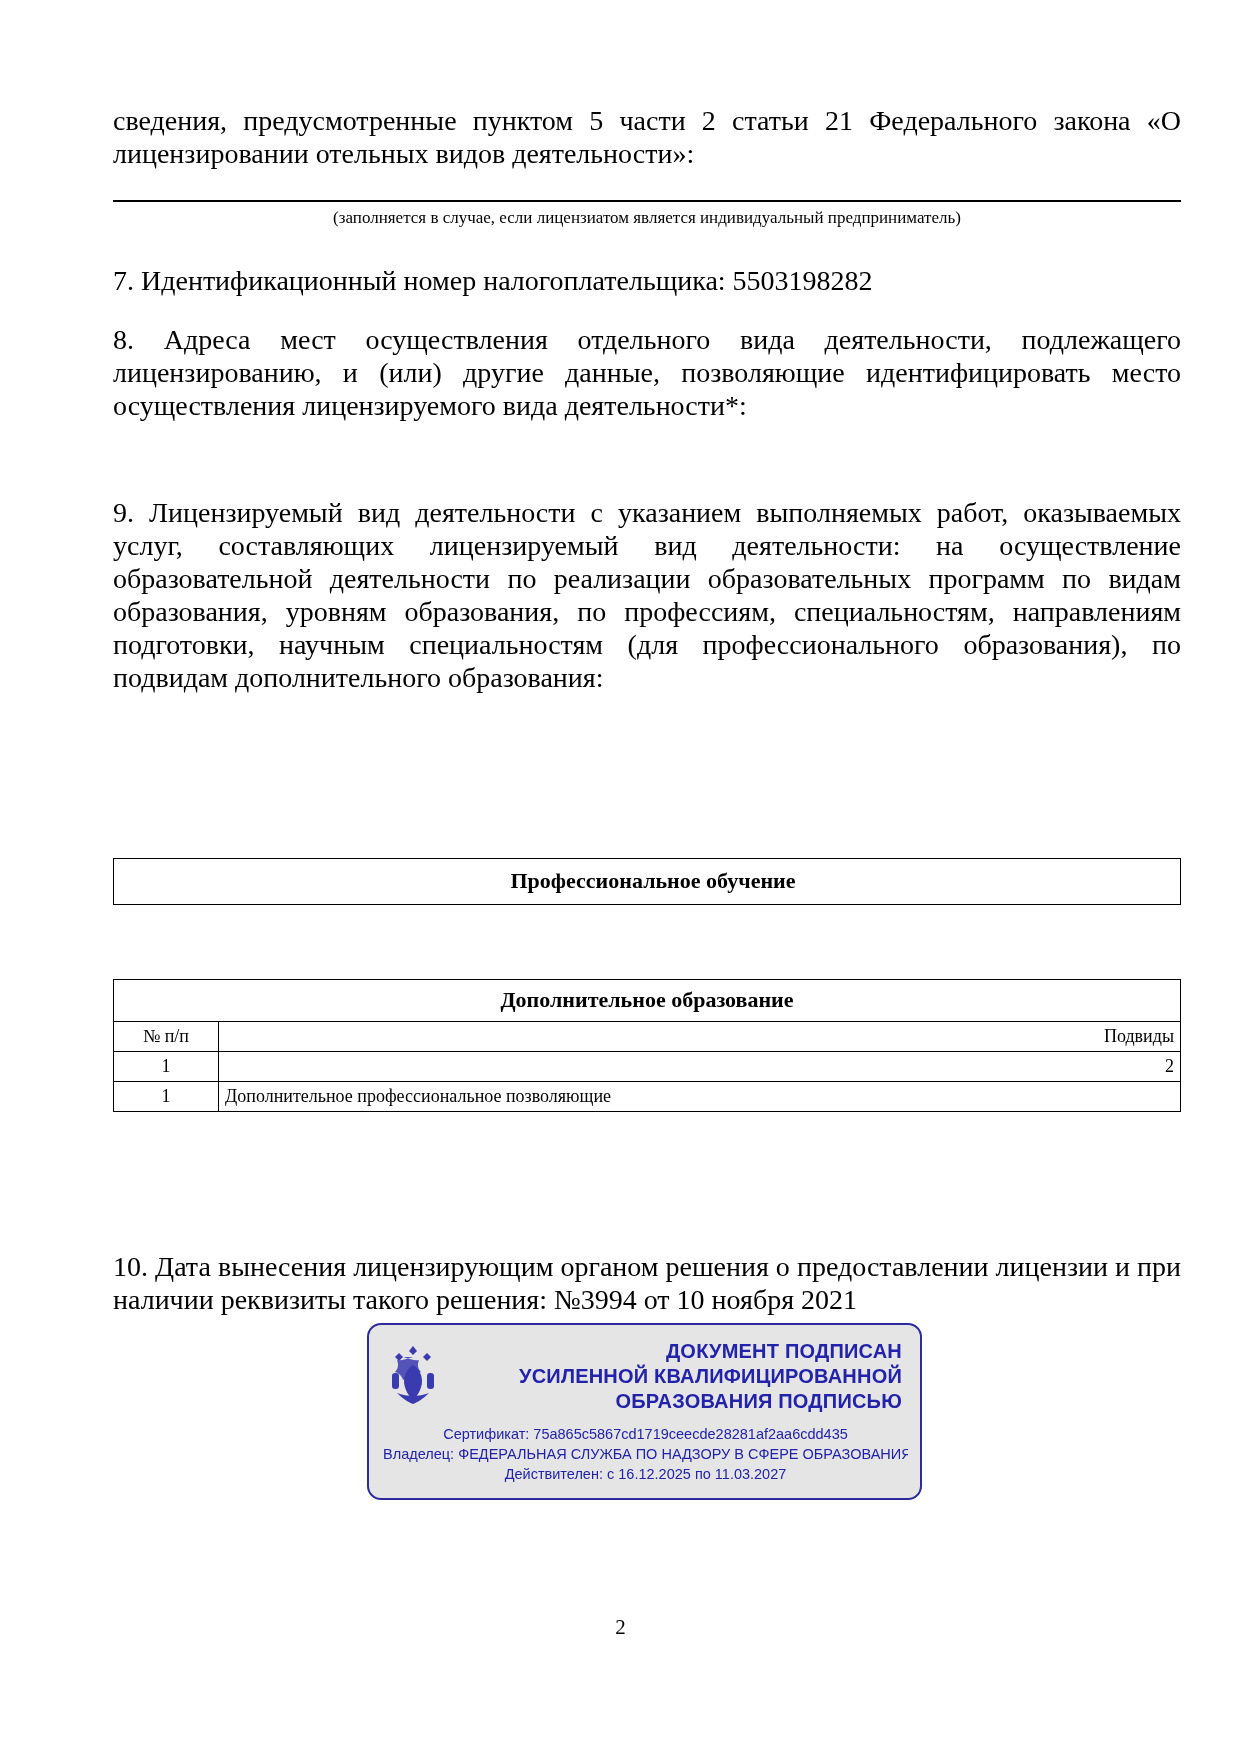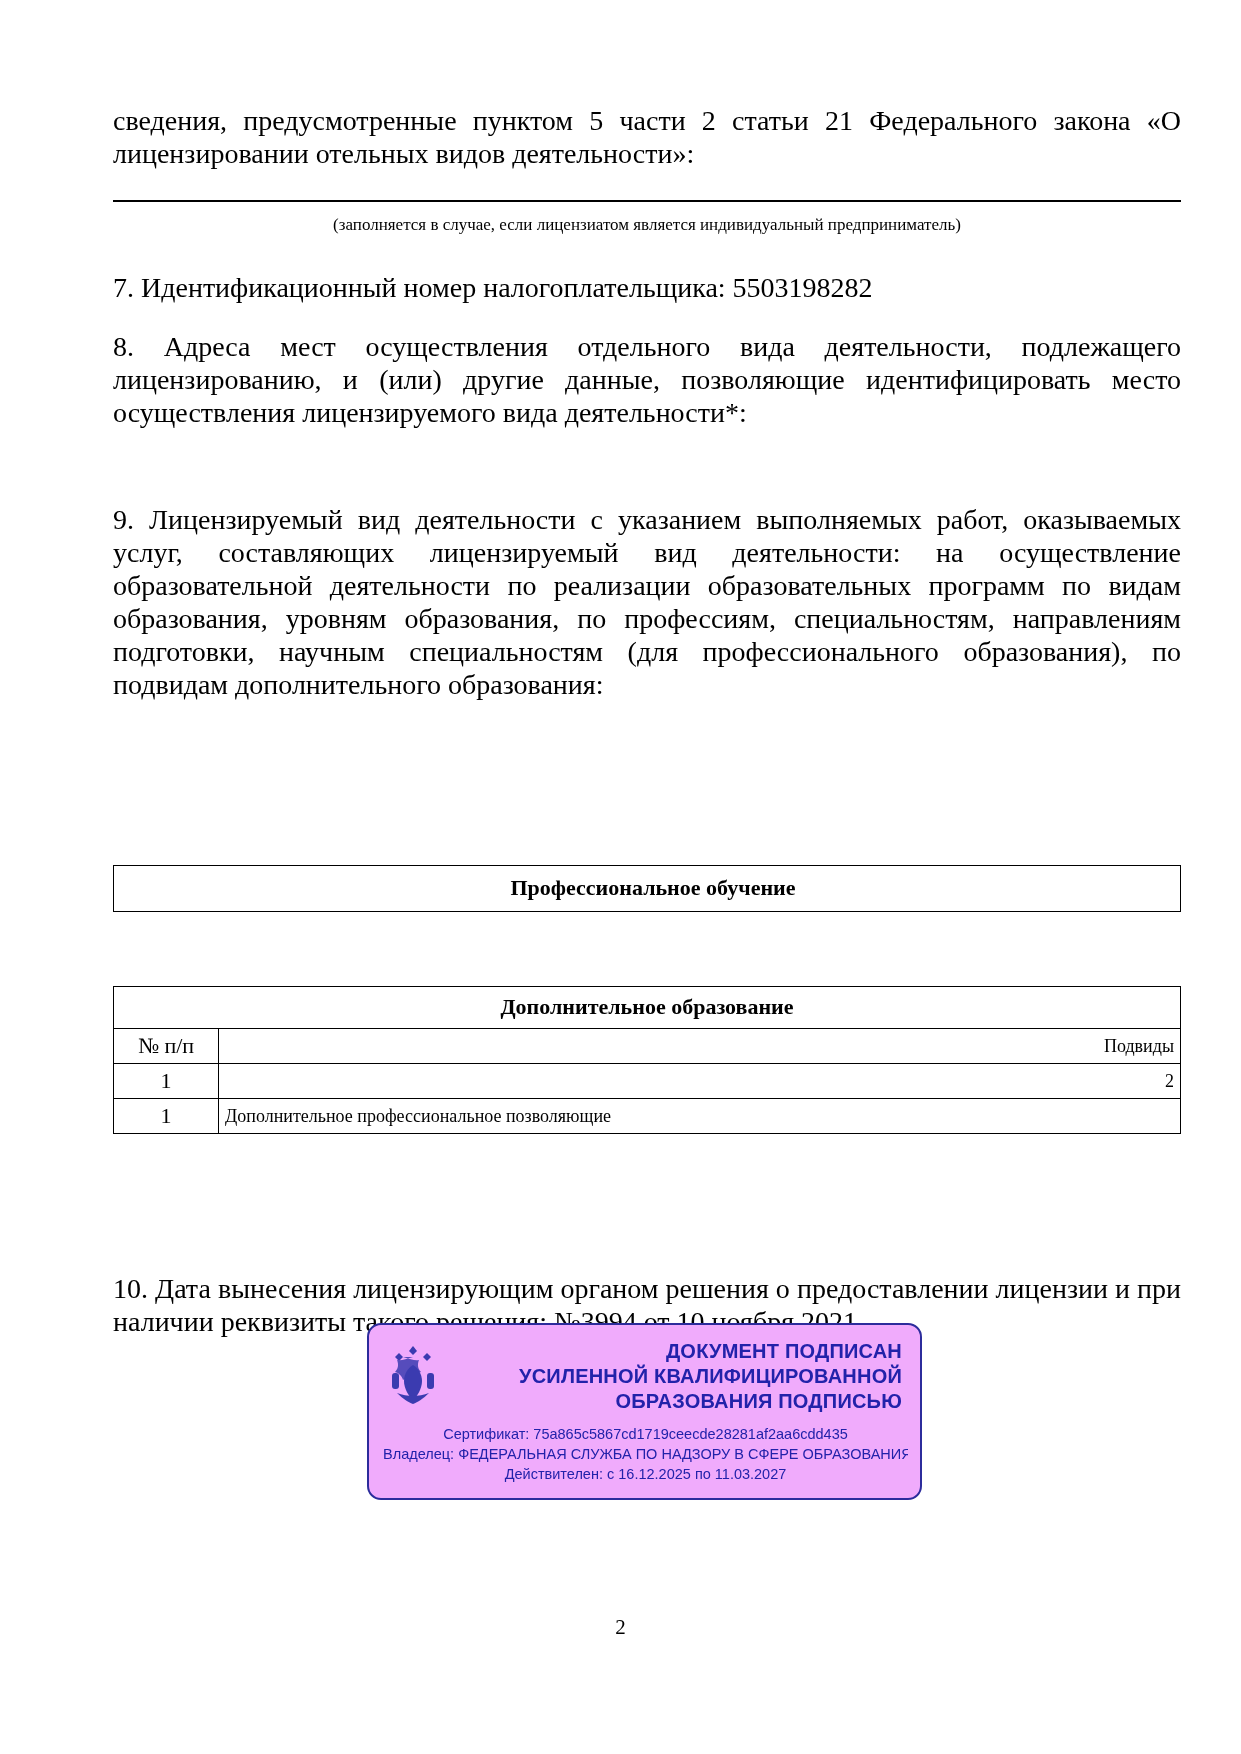--- a/index.html
+++ b/index.html
@@ -39,21 +39,21 @@
 
   .rule {
     border-top: 2px solid #000;
     width: 100%;
     margin: 30px 0 0 0;
   }
   .rule-caption {
     text-align: center;
     font-size: 17px;
     line-height: 24px;
-    margin-top: 11px;
+    margin-top: 4px;
     font-family: "Liberation Serif", serif;
   }
 
   .boxed-title {
     border: 1px solid #000;
     text-align: center;
     font-weight: bold;
     font-size: 22px;
     line-height: 28px;
     padding: 8px 0 9px 12px;
@@ -70,21 +70,21 @@
   }
   table.dop th.title {
     font-weight: bold;
     font-size: 22px;
     text-align: center;
     padding: 7px 0 8px 0;
   }
   td.num-col {
     width: 92px;
     text-align: center;
-    font-size: 22px;
+    font-size: 18px;
     margin-top: 9px;
   }
   td.center {
     text-align: right;
     font-size: 18px;
   }
   td.left {
     text-align: left;
     font-size: 18px;
     padding-left: 8px;
@@ -97,21 +97,21 @@
     top: 1323px;
     width: 555px;
   }
   .stamp {
     border: 2px solid #2c2c9c;
     border-radius: 14px;
     width: 100%;
     box-sizing: border-box;
     padding: 14px 12px 14px 14px;
     position: relative;
-    background: #f0abfc;
+    background: #e5e5e5;
   }
   .stamp-top {
     display: flex;
     align-items: flex-start;
     gap: 12px;
   }
   .emblem {
     width: 60px;
     height: 66px;
     flex: 0 0 60px;

